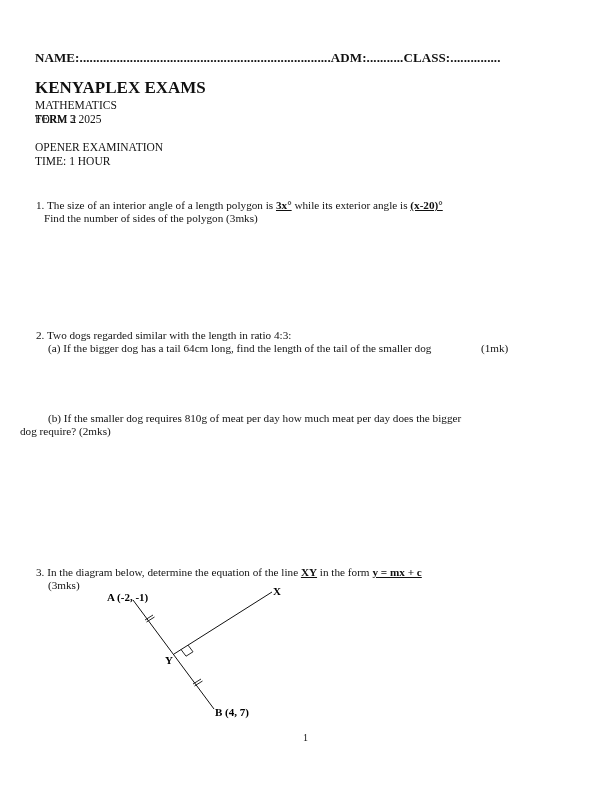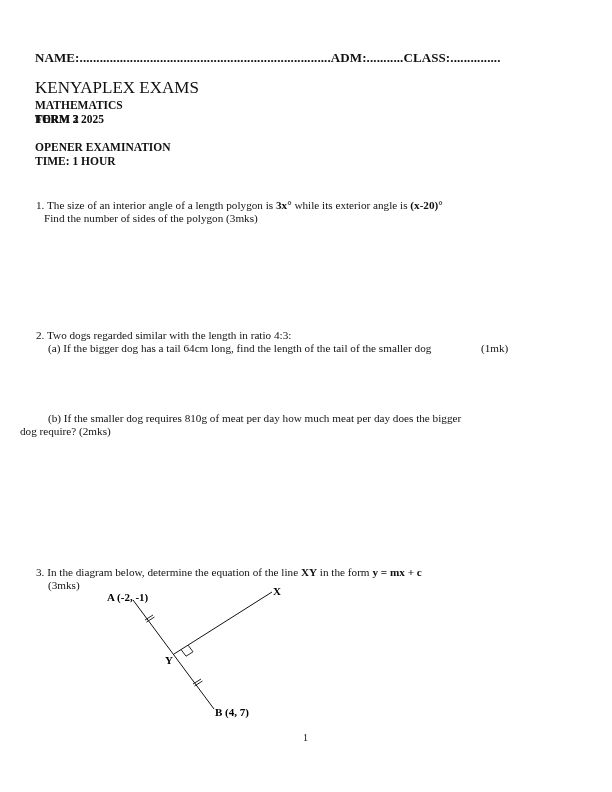--- a/index.html
+++ b/index.html
@@ -1,22 +1,22 @@
 <!DOCTYPE html>
 <html><head>
 <meta charset="utf-8">
 <style>
   html, body { margin:0; padding:0; background:#ffffff; }
   body { width:612px; height:792px; position:relative; overflow:hidden;
          font-family:"Liberation Serif","DejaVu Serif",serif; color:#111; }
   .abs { position:absolute; white-space:nowrap; }
-  .b { font-weight:bold; }
+  .b { font-weight:bold;text-decoration:underline; }
   .hdr { left:35px; top:50px; font-size:13px; font-weight:bold; letter-spacing:0.1px; }
-  .title { left:35px; top:78px; font-size:17px; font-weight:normal; }
-  .sub { left:35px; font-size:11.5px; font-weight:bold; line-height:14px; }
+  .title { left:35px; top:78px; font-size:17px; font-weight:bold; }
+  .sub { left:35px; font-size:11.5px; font-weight:normal; line-height:14px; }
   .q { font-size:11.2px; line-height:13px; }
   svg text { font-family:"Liberation Serif",serif; font-weight:bold; font-size:11px; }
 </style>
 </head>
 <body>
 
 <div class="abs hdr">
   <span>NAME:</span><span>...........................................................................</span><span>ADM:</span><span>...........</span><span>CLASS:</span><span>...............</span>
 </div>
 

